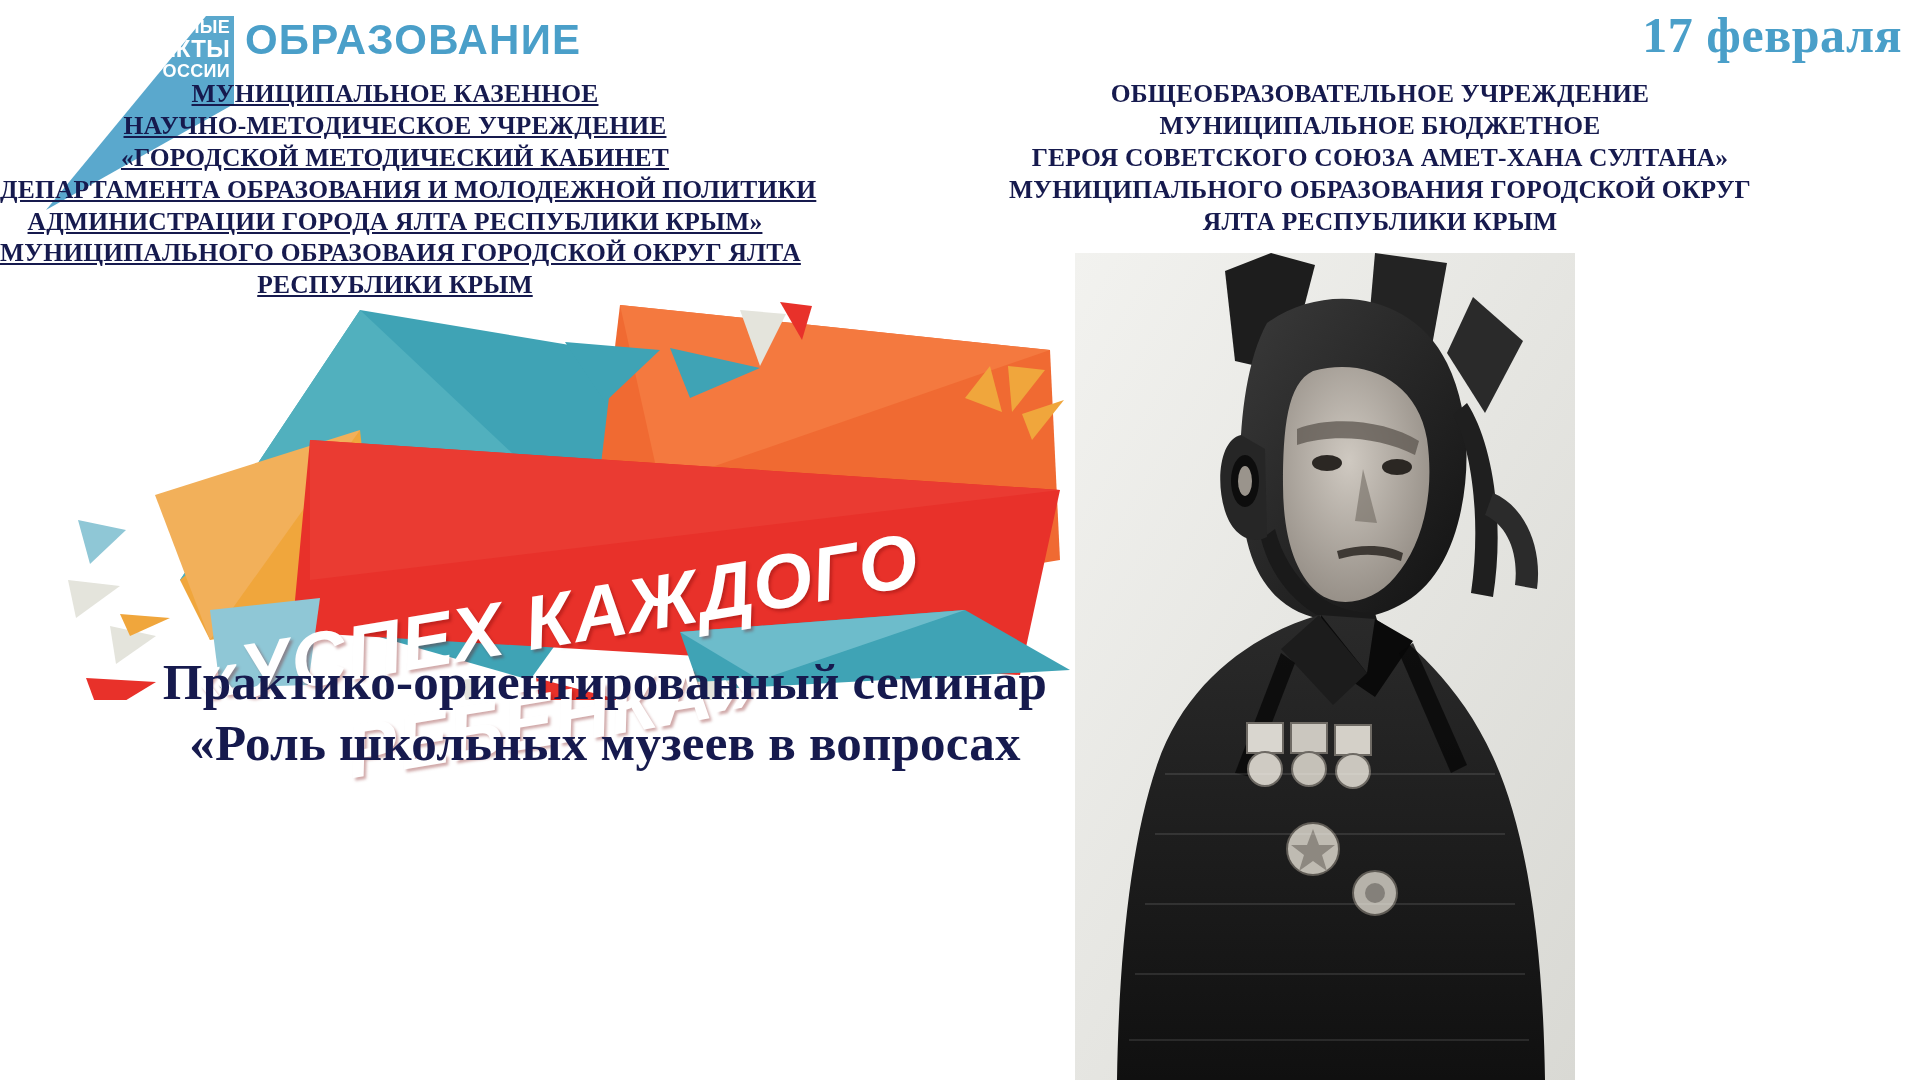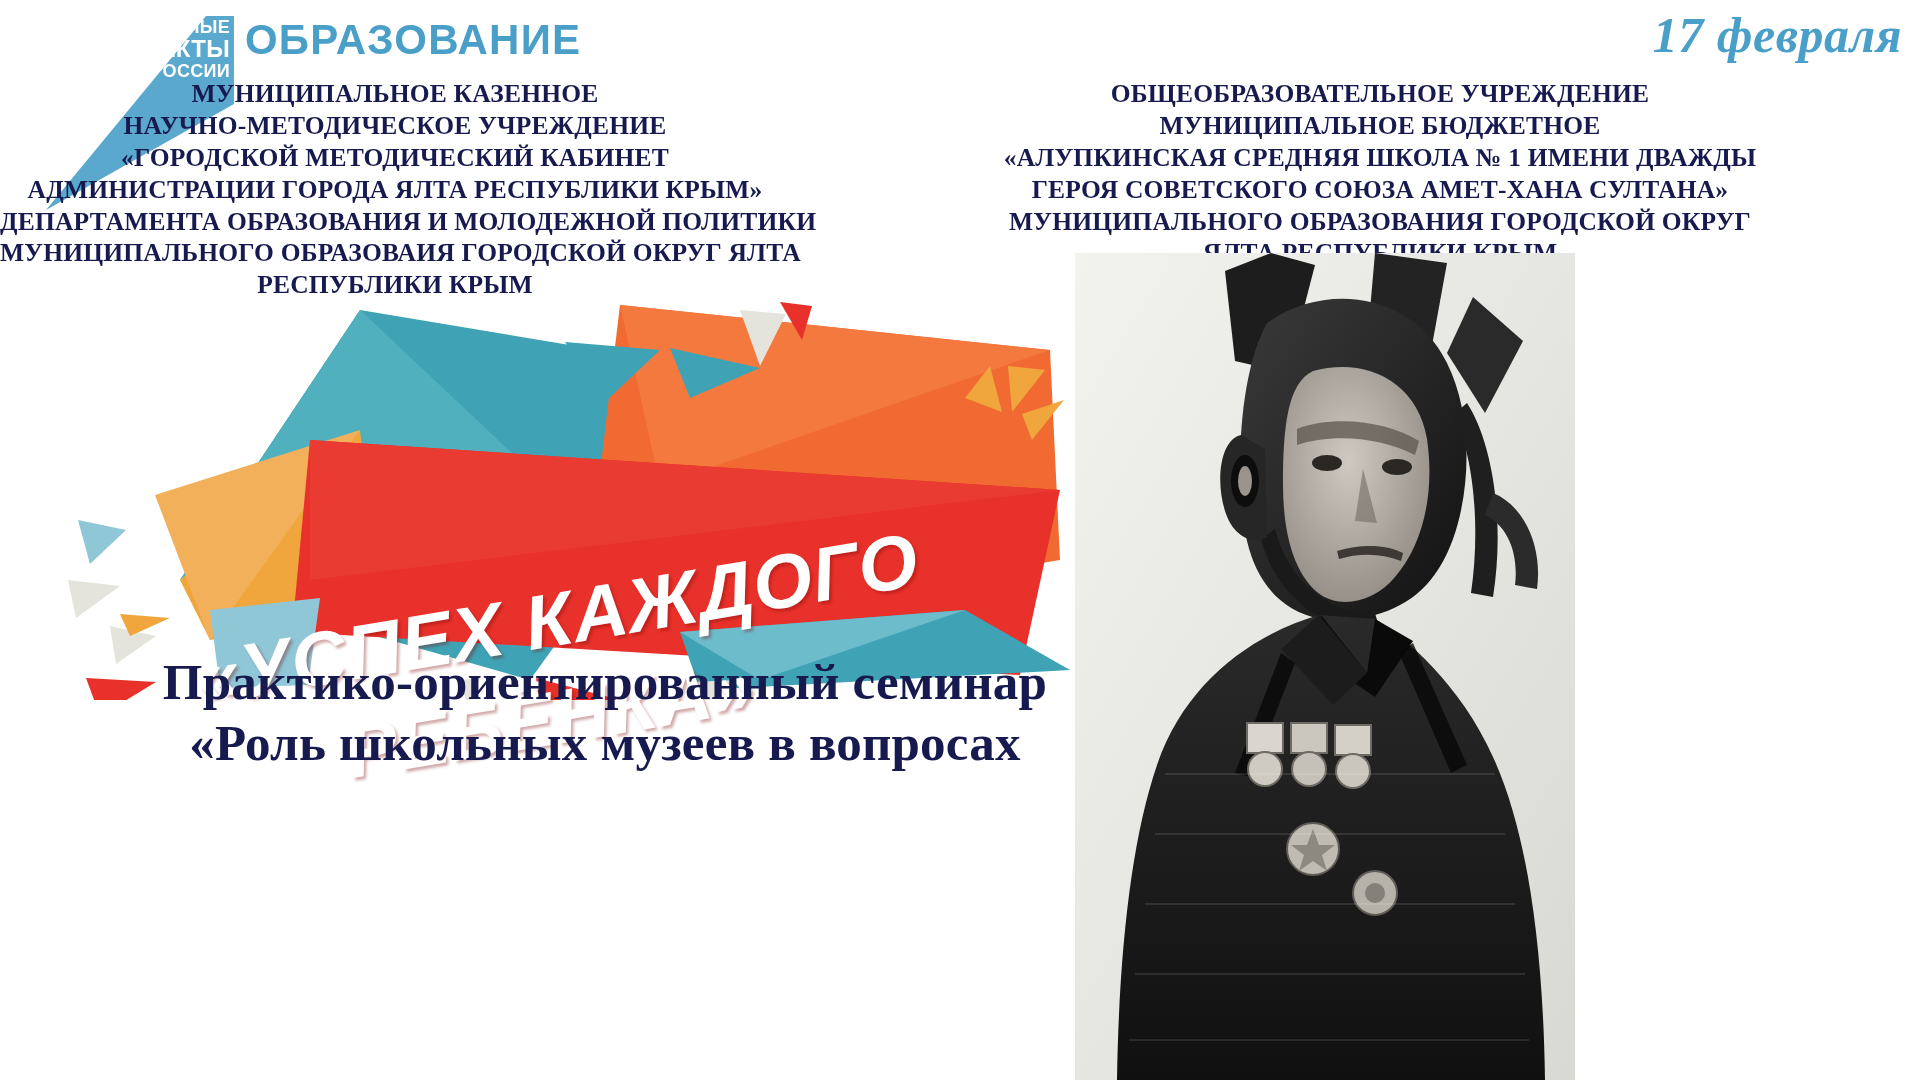--- a/index.html
+++ b/index.html
@@ -41,35 +41,34 @@
 
   
   .date-label{
     position:absolute;right:18px;top:6px;
     font-family:"Liberation Serif", serif;
     font-weight:bold;
     font-size:50px;
     color:#4a9fc9;
     white-space:nowrap;
     letter-spacing:.5px;
-    font-style:italic;
   }
 
   
   .org-block{
     position:absolute;
     color:#161a4e;
     font-family:"Liberation Serif", serif;
     font-weight:bold;
     font-size:25.5px;
     line-height:1.25;
     text-align:center;
     letter-spacing:.2px;
   }
-  .org-left{left:0px;top:78px;width:790px;}
+  .org-left{left:0px;top:78px;width:790px;text-decoration:underline;}
   .org-right{left:840px;top:78px;width:1080px;}
   .org-block .ln{white-space:nowrap;}
 
   
   .banner{position:absolute;left:60px;top:280px;width:1010px;height:420px;}
   .banner svg{display:block;width:1010px;height:420px;}
 
   .banner-text{
     position:absolute;
     left:118px;top:358px;
@@ -129,30 +128,29 @@
   </div>
 
   <div class="obrazovanie">ОБРАЗОВАНИЕ</div>
 
   <div class="date-label">17 февраля</div>
 
   <div class="org-block org-left">
     <div class="ln">МУНИЦИПАЛЬНОЕ КАЗЕННОЕ</div>
     <div class="ln">НАУЧНО-МЕТОДИЧЕСКОЕ УЧРЕЖДЕНИЕ</div>
     <div class="ln">«ГОРОДСКОЙ МЕТОДИЧЕСКИЙ КАБИНЕТ</div>
+    <div class="ln">ДЕПАРТАМЕНТА ОБРАЗОВАНИЯ И МОЛОДЕЖНОЙ ПОЛИТИКИ</div>
     <div class="ln">АДМИНИСТРАЦИИ ГОРОДА ЯЛТА РЕСПУБЛИКИ КРЫМ»</div>
-    <div class="ln">ДЕПАРТАМЕНТА ОБРАЗОВАНИЯ И МОЛОДЕЖНОЙ ПОЛИТИКИ</div>
     <div class="ln">МУНИЦИПАЛЬНОГО ОБРАЗОВАИЯ ГОРОДСКОЙ ОКРУГ ЯЛТА</div>
     <div class="ln">РЕСПУБЛИКИ КРЫМ</div>
   </div>
 
   <div class="org-block org-right">
     <div class="ln">ОБЩЕОБРАЗОВАТЕЛЬНОЕ УЧРЕЖДЕНИЕ</div>
     <div class="ln">МУНИЦИПАЛЬНОЕ БЮДЖЕТНОЕ</div>
-    <div class="ln">«АЛУПКИНСКАЯ СРЕДНЯЯ ШКОЛА № 1 ИМЕНИ ДВАЖДЫ</div>
     <div class="ln">ГЕРОЯ СОВЕТСКОГО СОЮЗА АМЕТ-ХАНА СУЛТАНА»</div>
     <div class="ln">МУНИЦИПАЛЬНОГО ОБРАЗОВАНИЯ ГОРОДСКОЙ ОКРУГ</div>
     <div class="ln">ЯЛТА РЕСПУБЛИКИ КРЫМ</div>
   </div>
 
   <div class="banner">
     <svg viewBox="0 0 1010 420" xmlns="http://www.w3.org/2000/svg" aria-hidden="true">
 
       <polygon points="300,30 690,95 470,400 120,300" fill="#3fa3b5"></polygon>
       <polygon points="300,30 470,190 120,300" fill="#51b0be"></polygon>

